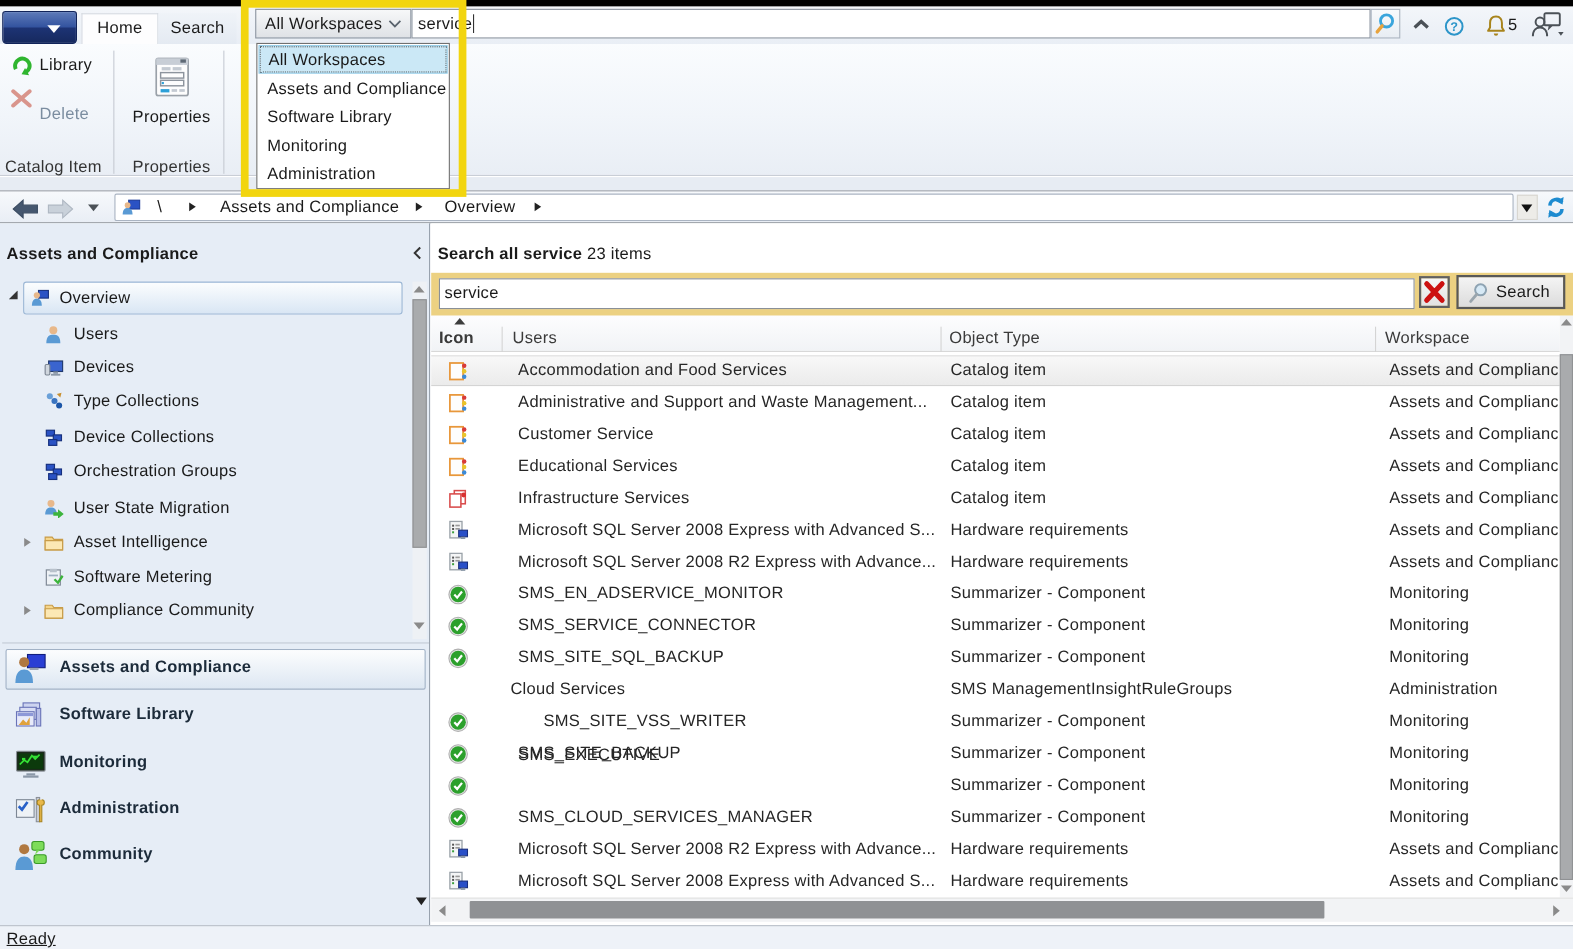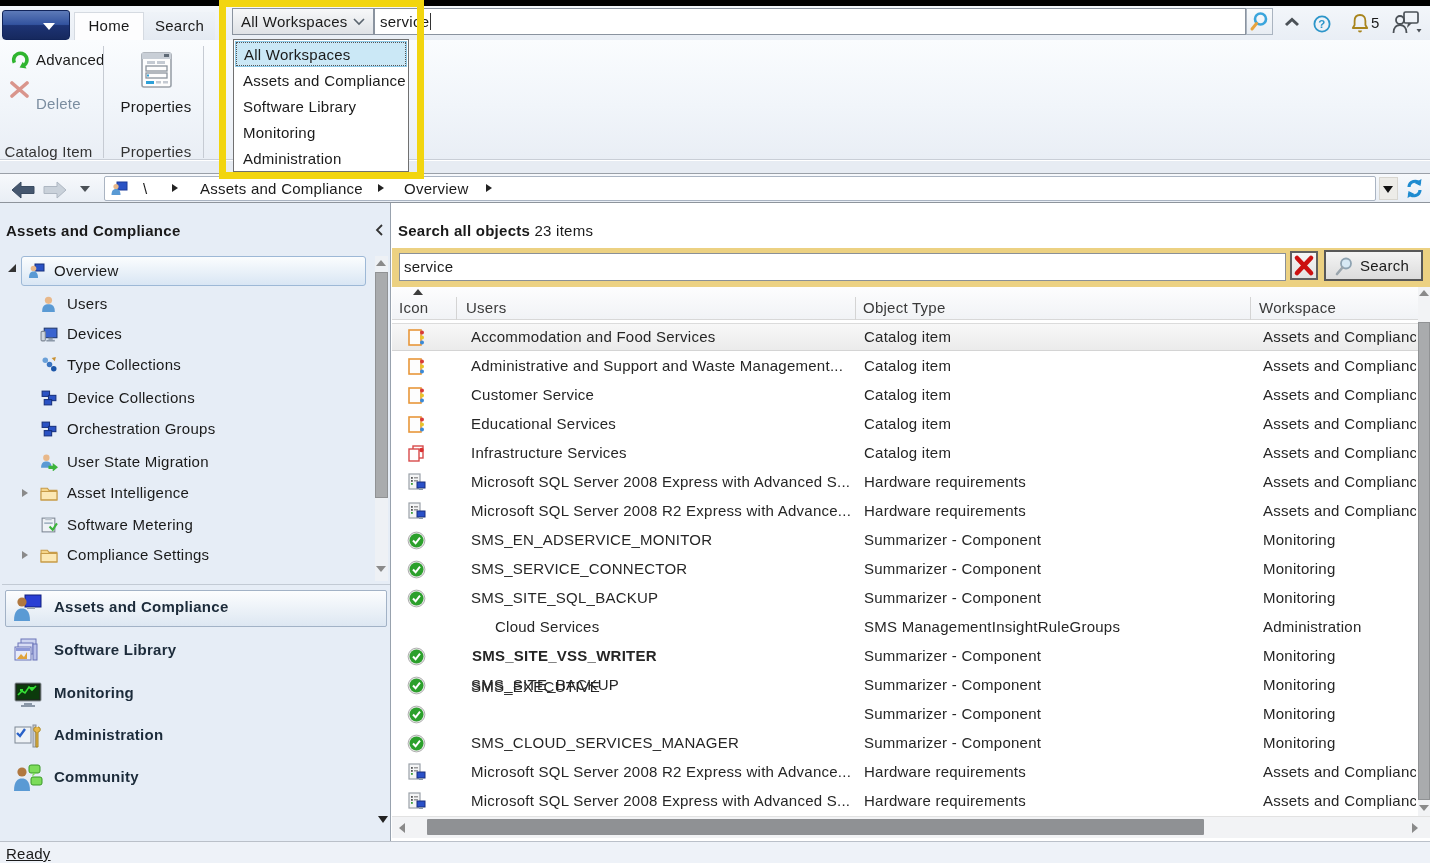--- a/index.html
+++ b/index.html
@@ -23,21 +23,21 @@
 <div class="abs" style="left:74px;top:12px;width:70px;height:28px;background:#fdfdfe;border:1px solid #d5dae1;border-bottom:none;"></div>
 <div class="abs" style="left:74px;top:12px;width:70px;height:28px;line-height:28px;text-align:center;">Home</div>
 <div class="abs" style="left:144px;top:12px;width:71px;height:28px;line-height:28px;text-align:center;background:linear-gradient(#eff3f8,#e4eaf2);">Search</div>
 
 <div class="abs" style="left:11px;top:51px;width:19px;height:17px;">
   <svg width="19" height="18" viewBox="0 0 19 18">
     <path d="M3.4 11.8 A6.6 6.6 0 1 1 12.6 14.6" fill="none" stroke="#2fb52f" stroke-width="3.6"></path>
     <path d="M15.5 17.5 L8.6 16.6 L11.8 10.8 Z" fill="#2fb52f"></path>
   </svg>
 </div>
-<div class="abs" style="left:36px;top:51px;height:17px;line-height:17px;">Advanced</div>
+<div class="abs" style="left:36px;top:51px;height:17px;line-height:17px;">Library</div>
 <div class="abs" style="left:10px;top:81px;width:19px;height:17px;">
   <svg width="19" height="17" viewBox="0 0 19 17">
     <path d="M2 2 L17 15 M17 2 L2 15" stroke="#d9958c" stroke-width="3.6" stroke-linecap="round"></path>
   </svg>
 </div>
 <div class="abs" style="left:36px;top:95px;height:17px;line-height:17px;color:#7b8da0;">Delete</div>
 
 <div class="abs" style="left:103px;top:46px;width:1px;height:112px;background:#c6cbd3;"></div>
 <div class="abs" style="left:203px;top:46px;width:1px;height:112px;background:#c6cbd3;"></div>
 
@@ -197,21 +197,21 @@
         <rect x="5" y="1" width="6" height="3" fill="#b9c2cc"></rect>
         <rect x="4" y="6" width="8" height="1.5" fill="#9fb0c0"></rect>
         <path d="M9 10 l3 3 l4 -6" stroke="#3cb43c" stroke-width="2" fill="none"></path>
       </svg></div>
     <div class="abs" style="left:67px;top:516px;">Software Metering</div>
     <div class="abs" style="left:22px;top:551px;width:0;height:0;border-top:4.5px solid transparent;border-bottom:4.5px solid transparent;border-left:6px solid #8a8a8a;"></div>
     <div class="abs" style="left:40px;top:546px;width:18px;height:18px;"><svg width="18" height="18" viewBox="0 0 17 17">
         <path d="M1 4 h6 l1.5 2 H16 v9 H1 Z" fill="#f5d58a" stroke="#c89c48"></path>
         <path d="M1 7 h15 v8 H1 Z" fill="#fce8b4" stroke="#c89c48"></path>
       </svg></div>
-    <div class="abs" style="left:67px;top:546px;">Compliance Settings</div>
+    <div class="abs" style="left:67px;top:546px;">Compliance Community</div>
     <div class="abs" style="left:375px;top:256px;width:13px;height:325px;background:#eef1f5;"></div>
     <div class="abs" style="left:376px;top:260px;width:0;height:0;border-left:5px solid transparent;border-right:5px solid transparent;border-bottom:6px solid #8a8a8a;"></div>
     <div class="abs" style="left:375px;top:272px;width:13px;height:226px;background:#a9abad;border:1px solid #909294;"></div>
     <div class="abs" style="left:376px;top:566px;width:0;height:0;border-left:5px solid transparent;border-right:5px solid transparent;border-top:6px solid #8a8a8a;"></div>
   </div>
 
 <div id="wks">
     <div class="abs" style="left:2px;top:584px;width:388px;height:1px;background:#c2cad4;"></div>
     <div class="abs" style="left:5px;top:590px;width:382px;height:37px;border:1px solid #a2b2c6;border-radius:2px;background:linear-gradient(#fcfdfe,#dde7f2);"></div>
     <div class="abs" style="left:13px;top:593px;width:30px;height:30px;"><svg width="30" height="30" viewBox="0 0 30 30">
@@ -252,41 +252,41 @@
         <path d="M1 28 C1 18 5 15.6 9 15.6 C13 15.6 17 18 17 28 Z" fill="#5a9ad4"></path>
         <rect x="16" y="2" width="11" height="8" rx="2" fill="#7ddc5a" stroke="#3a9a28"></rect>
         <rect x="18" y="14" width="11" height="8" rx="2" fill="#7ddc5a" stroke="#3a9a28"></rect>
         <path d="M20 10 l-1 4 l4 -4 Z" fill="#7ddc5a"></path>
       </svg></div>
     <div class="abs" style="left:54px;top:768px;font-weight:bold;color:#1c2b3a;">Community</div>
     <div class="abs" style="left:378px;top:816px;width:0;height:0;border-left:5.5px solid transparent;border-right:5.5px solid transparent;border-top:7px solid #222;"></div>
   </div>
 
 <div class="abs" style="left:392px;top:203px;width:1038px;height:638px;background:#fff;"></div>
-<div class="abs" style="left:398px;top:222px;"><b>Search all objects</b> 23 items</div>
+<div class="abs" style="left:398px;top:222px;"><b>Search all service</b> 23 items</div>
 
 <div class="abs" style="left:392px;top:248px;width:1038px;height:39px;background:#ecd182;"></div>
 <div class="abs" style="left:399px;top:253px;width:887px;height:28px;background:#fff;border:1px solid #8a9097;"></div>
 <div class="abs" style="left:404px;top:256px;height:22px;line-height:22px;">service</div>
 <div class="abs" style="left:1290px;top:251px;width:28px;height:29px;background:linear-gradient(#f6f6f6,#e2e2e2);border:2px solid #606060;">
   <svg width="24" height="25" viewBox="0 0 24 25">
       <path d="M5 5 L19 20 M19 5 L5 20" stroke="#cc1111" stroke-width="4.6" stroke-linecap="round"></path>
     </svg>
 </div>
 <div class="abs" style="left:1324px;top:250px;width:99px;height:31px;background:linear-gradient(#f4f4f4,#dcdcdc);border:2px solid #585858;">
   <svg class="abs" style="left:8px;top:4px;" width="20" height="20" viewBox="0 0 20 20">
     <circle cx="12" cy="7.5" r="5" fill="#d7e9f5" stroke="#8ea3b2" stroke-width="1.8"></circle>
     <path d="M8.5 11.5 L3 18" stroke="#9aa5ad" stroke-width="2.6" stroke-linecap="round"></path>
   </svg>
   <div class="abs" style="left:34px;top:0;height:27px;line-height:27px;">Search</div>
 </div>
 
 <div class="abs" style="left:392px;top:287px;width:1026px;height:33px;background:linear-gradient(#fdfdfe,#f1f3f6);border-bottom:1px solid #d8d8d8;"></div>
 <div class="abs" style="left:413px;top:289px;width:0;height:0;border-left:5px solid transparent;border-right:5px solid transparent;border-bottom:6px solid #3d3d3d;"></div>
-<div class="abs" style="left:399px;top:299px;color:#3a3a3a;">Icon</div>
+<div class="abs" style="left:399px;top:299px;color:#3a3a3a;font-weight:bold;">Icon</div>
 <div class="abs" style="left:466px;top:299px;color:#3a3a3a;">Users</div>
 <div class="abs" style="left:863px;top:299px;color:#3a3a3a;">Object Type</div>
 <div class="abs" style="left:1259px;top:299px;color:#3a3a3a;">Workspace</div>
 <div class="abs" style="left:456px;top:297px;width:1px;height:23px;background:#d4d4d4;"></div>
 <div class="abs" style="left:855px;top:297px;width:1px;height:23px;background:#d4d4d4;"></div>
 <div class="abs" style="left:1250px;top:297px;width:1px;height:23px;background:#d4d4d4;"></div>
 
 <div id="rows">
     <div class="abs" style="left:392px;top:323px;width:1026px;height:28px;background:linear-gradient(#f8f8f8,#ebebeb);border-top:1px solid #dcdcdc;border-bottom:1px solid #d4d4d4;"></div>
     <div class="abs" style="left:407px;top:328px;width:19px;height:19px;"><svg width="19" height="19" viewBox="0 0 19 19">
@@ -376,29 +376,29 @@
     <div class="abs" style="left:864px;top:560px;color:#262626;white-space:nowrap;">Summarizer - Component</div>
     <div class="abs" style="left:1263px;top:560px;color:#262626;white-space:nowrap;overflow:hidden;max-width:153px;">Monitoring</div>
     <div class="abs" style="left:407px;top:589px;width:19px;height:19px;"><svg width="19" height="19" viewBox="0 0 19 19">
         <circle cx="9.5" cy="9.5" r="8.4" fill="#e8e8e8" stroke="#b0b0b0"></circle>
         <circle cx="9.5" cy="9.5" r="7" fill="#2ca02c"></circle>
         <path d="M6 9.5 l2.6 2.8 l4.4 -5.6" stroke="#fff" stroke-width="2" fill="none"></path>
       </svg></div>
     <div class="abs" style="left:471px;top:589px;color:#262626;white-space:nowrap;overflow:hidden;max-width:380px;">SMS_SITE_SQL_BACKUP</div>
     <div class="abs" style="left:864px;top:589px;color:#262626;white-space:nowrap;">Summarizer - Component</div>
     <div class="abs" style="left:1263px;top:589px;color:#262626;white-space:nowrap;overflow:hidden;max-width:153px;">Monitoring</div>
-    <div class="abs" style="left:495px;top:618px;color:#262626;white-space:nowrap;overflow:hidden;max-width:380px;">Cloud Services</div>
+    <div class="abs" style="left:464px;top:618px;color:#262626;white-space:nowrap;overflow:hidden;max-width:380px;">Cloud Services</div>
     <div class="abs" style="left:864px;top:618px;color:#262626;white-space:nowrap;">SMS ManagementInsightRuleGroups</div>
     <div class="abs" style="left:1263px;top:618px;color:#262626;white-space:nowrap;overflow:hidden;max-width:153px;">Administration</div>
     <div class="abs" style="left:407px;top:647px;width:19px;height:19px;"><svg width="19" height="19" viewBox="0 0 19 19">
         <circle cx="9.5" cy="9.5" r="8.4" fill="#e8e8e8" stroke="#b0b0b0"></circle>
         <circle cx="9.5" cy="9.5" r="7" fill="#2ca02c"></circle>
         <path d="M6 9.5 l2.6 2.8 l4.4 -5.6" stroke="#fff" stroke-width="2" fill="none"></path>
       </svg></div>
-    <div class="abs" style="left:472px;top:647px;color:#262626;white-space:nowrap;overflow:hidden;max-width:380px;font-weight:bold;">SMS_SITE_VSS_WRITER</div>
+    <div class="abs" style="left:494px;top:647px;color:#262626;white-space:nowrap;overflow:hidden;max-width:380px;">SMS_SITE_VSS_WRITER</div>
     <div class="abs" style="left:864px;top:647px;color:#262626;white-space:nowrap;">Summarizer - Component</div>
     <div class="abs" style="left:1263px;top:647px;color:#262626;white-space:nowrap;overflow:hidden;max-width:153px;">Monitoring</div>
     <div class="abs" style="left:407px;top:676px;width:19px;height:19px;"><svg width="19" height="19" viewBox="0 0 19 19">
         <circle cx="9.5" cy="9.5" r="8.4" fill="#e8e8e8" stroke="#b0b0b0"></circle>
         <circle cx="9.5" cy="9.5" r="7" fill="#2ca02c"></circle>
         <path d="M6 9.5 l2.6 2.8 l4.4 -5.6" stroke="#fff" stroke-width="2" fill="none"></path>
       </svg></div>
     <div class="abs" style="left:471px;top:676px;color:#262626;white-space:nowrap;overflow:hidden;max-width:380px;">SMS_SITE_BACKUP</div>
     <div class="abs" style="left:864px;top:676px;color:#262626;white-space:nowrap;">Summarizer - Component</div>
     <div class="abs" style="left:1263px;top:676px;color:#262626;white-space:nowrap;overflow:hidden;max-width:153px;">Monitoring</div>

